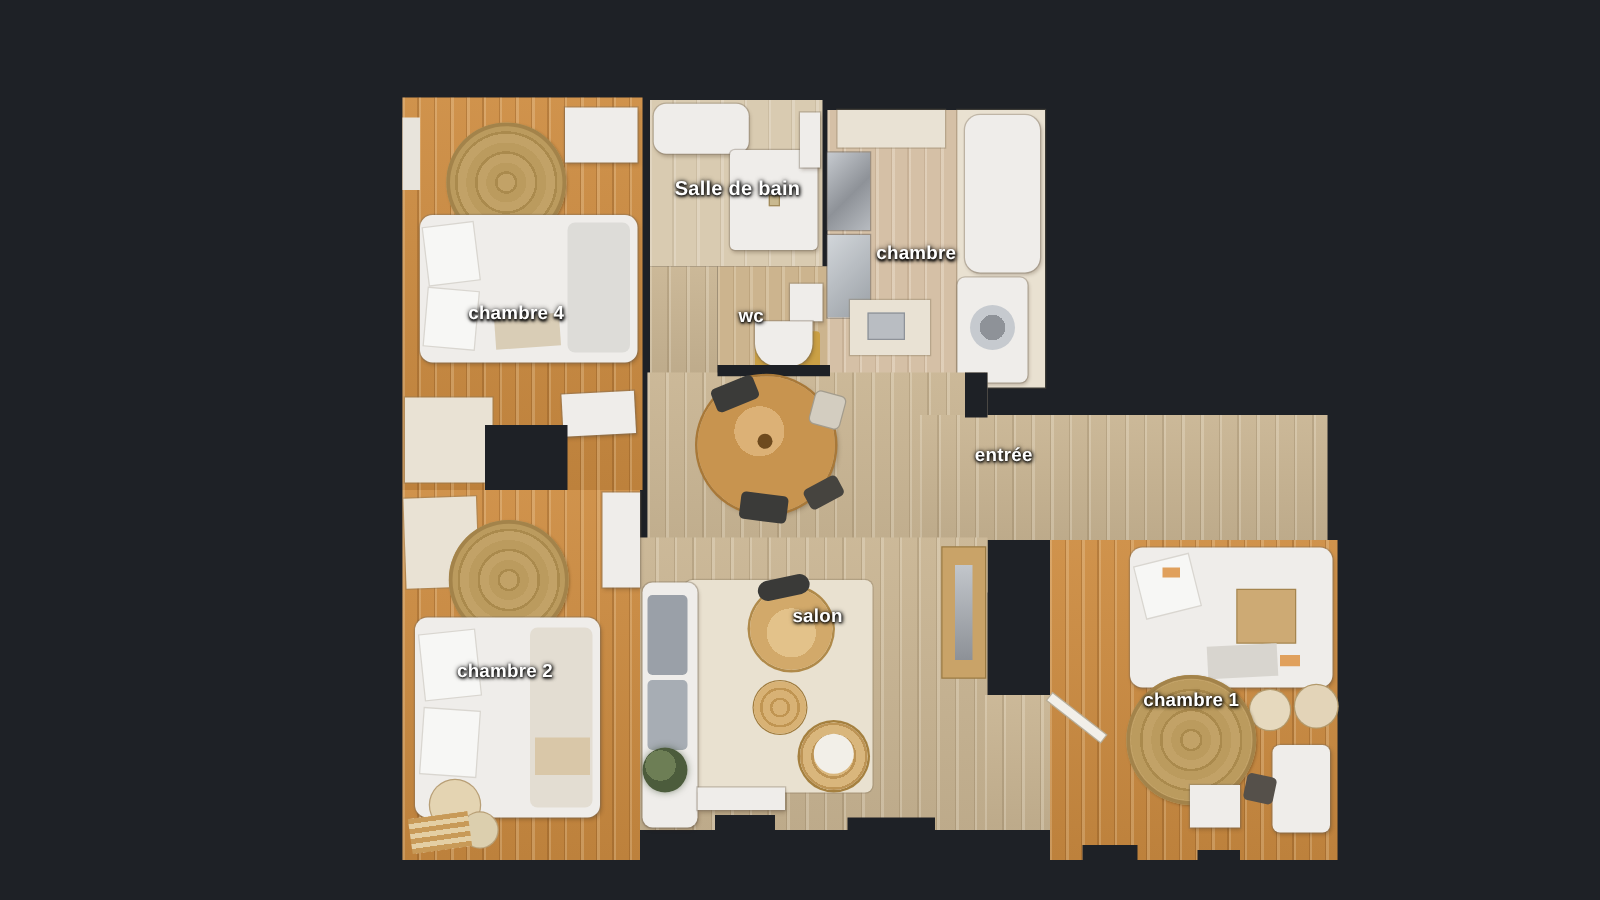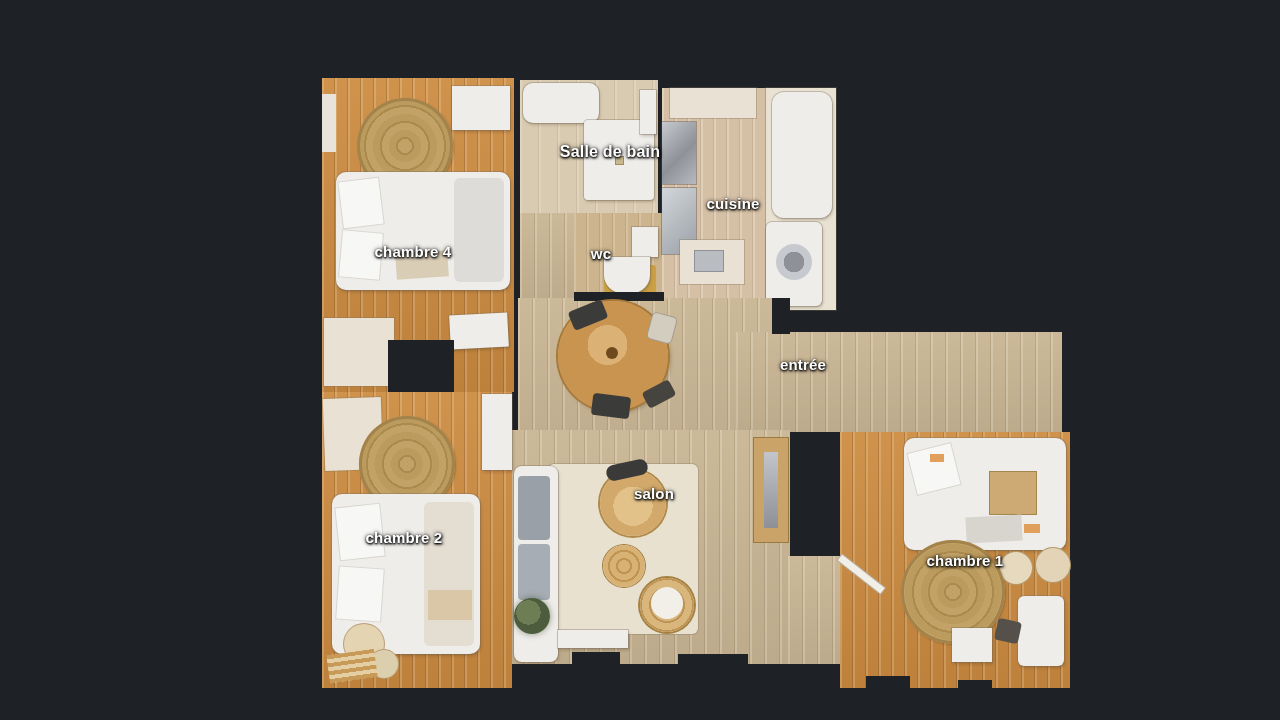--- a/index.html
+++ b/index.html
@@ -172,21 +172,21 @@
     <div class="abs rug-round" style="left:61px;top:108px;width:104px;height:104px;"></div>
     <div class="abs white-f" style="left:178px;top:164px;width:46px;height:70px;border-radius:6px;"></div>
     <div class="abs" style="left:156px;top:188px;width:24px;height:22px;background:#55504a;border-radius:4px;transform:rotate(12deg);"></div>
     <div class="abs white-f" style="left:112px;top:196px;width:40px;height:34px;"></div>
     <div class="abs" style="left:0px;top:122px;width:54px;height:7px;background:#f2efe8;box-shadow:0 0 0 1px #b7ad98;transform:rotate(38deg);transform-origin:left center;"></div>
     <div class="abs gap" style="left:26px;top:244px;width:44px;height:12px;"></div>
     <div class="abs gap" style="left:118px;top:248px;width:34px;height:8px;"></div>
   </div>
 
   <span class="room-label" style="left:413px;top:251px;">chambre 4</span>
-  <span class="room-label" style="left:590px;top:152px;font-size:16px;padding-left:40px;">Salle de bain</span>
+  <span class="room-label" style="left:590px;top:152px;font-size:16px;">Salle de bain</span>
   <span class="room-label" style="left:601px;top:253px;">wc</span>
-  <span class="room-label" style="left:733px;top:203px;">cuisine</span>
+  <span class="room-label" style="left:733px;top:203px;">chambre</span>
   <span class="room-label" style="left:803px;top:364px;">entrée</span>
   <span class="room-label" style="left:654px;top:493px;">salon</span>
   <span class="room-label" style="left:404px;top:537px;text-align:right;">chambre 2</span>
-  <span class="room-label" style="left:953px;top:560px;margin-left:12px;">chambre 1</span>
+  <span class="room-label" style="left:953px;top:560px;">chambre 1</span>
 
 </div>
 
 </body></html>

